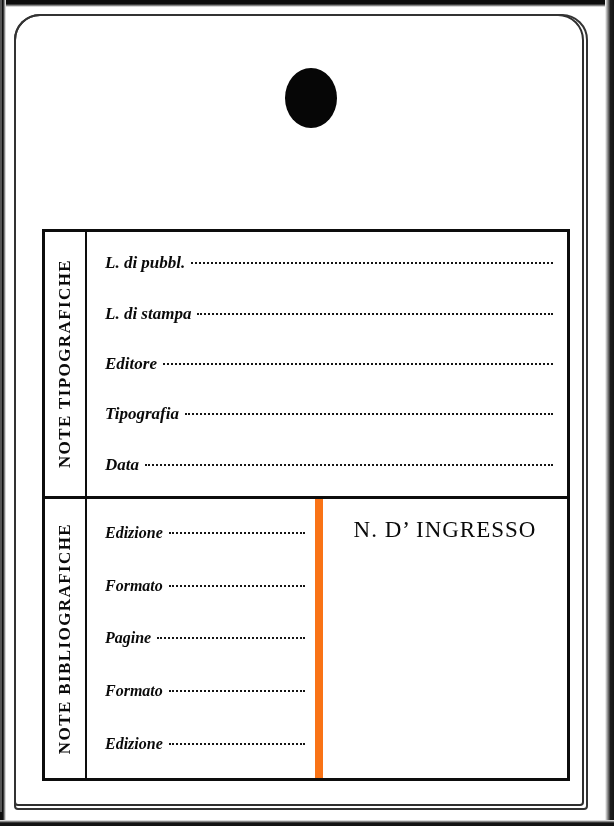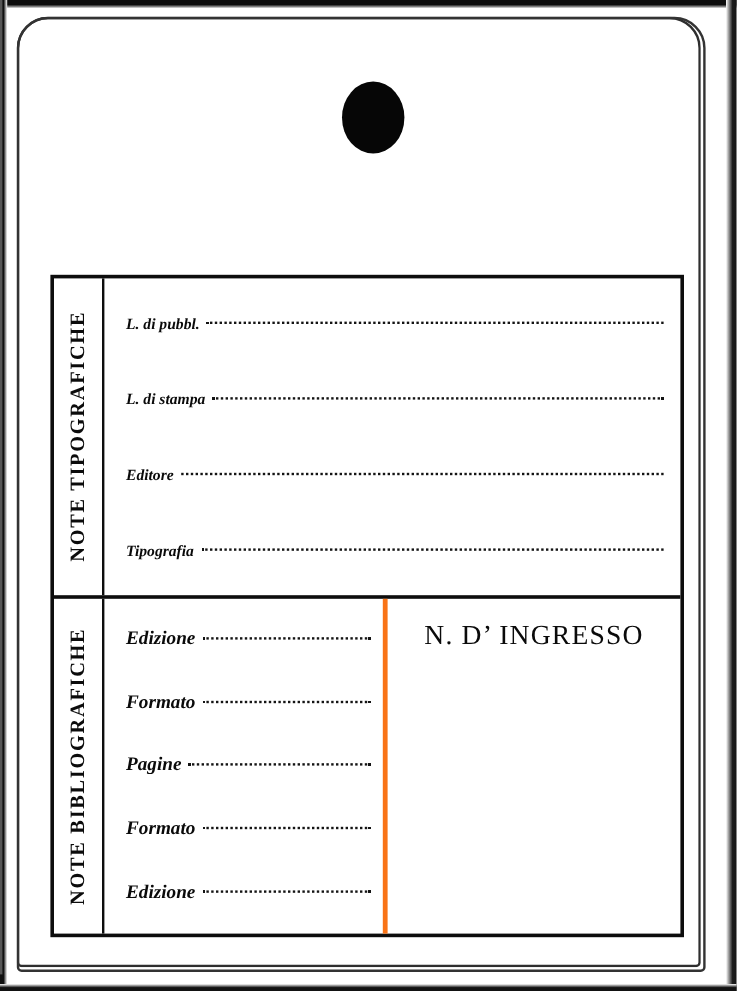--- a/index.html
+++ b/index.html
@@ -134,36 +134,36 @@
 
   .field {
     display: flex;
     align-items: baseline;
     white-space: nowrap;
   }
   .field .fname {
     font-family: "Liberation Serif", serif;
     font-style: italic;
     font-weight: bold;
-    font-size: 13px;
+    font-size: 17px;
     color: #0a0a0a;
     margin-right: 6px;
   }
   .dots {
     flex: 1 1 auto;
     border-bottom: 2px dotted #141414;
     transform: translateY(-4px);
     min-width: 10px;
   }
 
   
   #bib-left {
     flex: 0 0 236px;
     width: 236px;
-    border-right: 4px solid #f97316;
+    border-right: 8px solid #f97316;
     display: flex;
     flex-direction: column;
     justify-content: space-around;
     padding: 8px 10px 8px 18px;
     box-sizing: border-box;
   }
   #bib-right {
     flex: 1 1 auto;
     position: relative;
   }
@@ -225,20 +225,24 @@
           <div class="field">
             <span class="fname">Editore</span>
             <span class="dots"></span>
           </div>
 
           <div class="field">
             <span class="fname">Tipografia</span>
             <span class="dots"></span>
           </div>
 
+          <div class="field">
+            <span class="fname">Data</span>
+            <span class="dots"></span>
+          </div>
 
         </div>
       </div>
 
       <div class="section" id="sec-bibliografiche">
         <div class="vlabel">
           <span>NOTE BIBLIOGRAFICHE</span>
         </div>
 
         <div id="bib-left">

